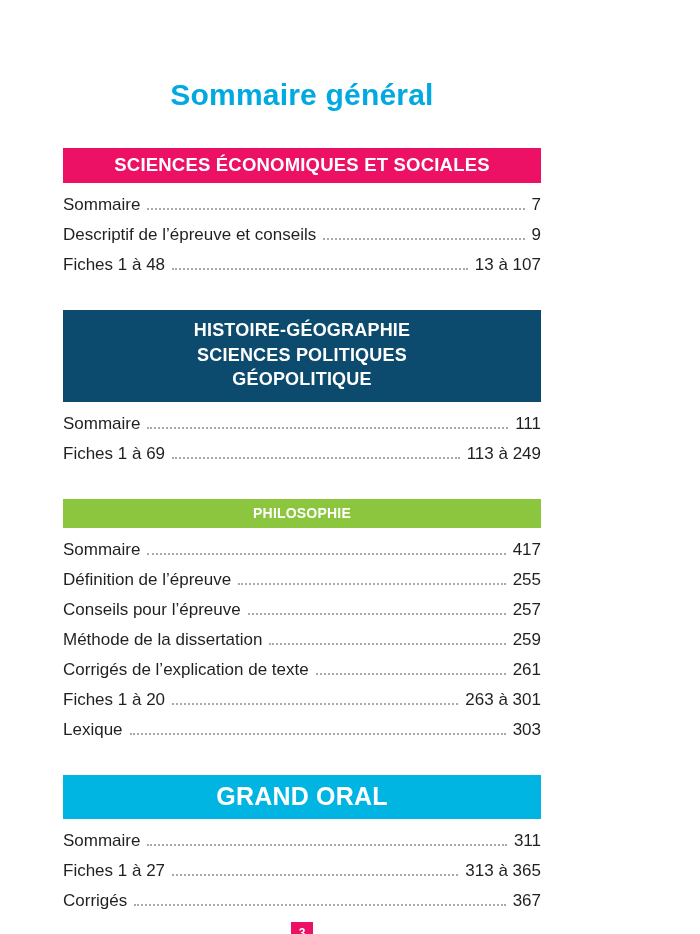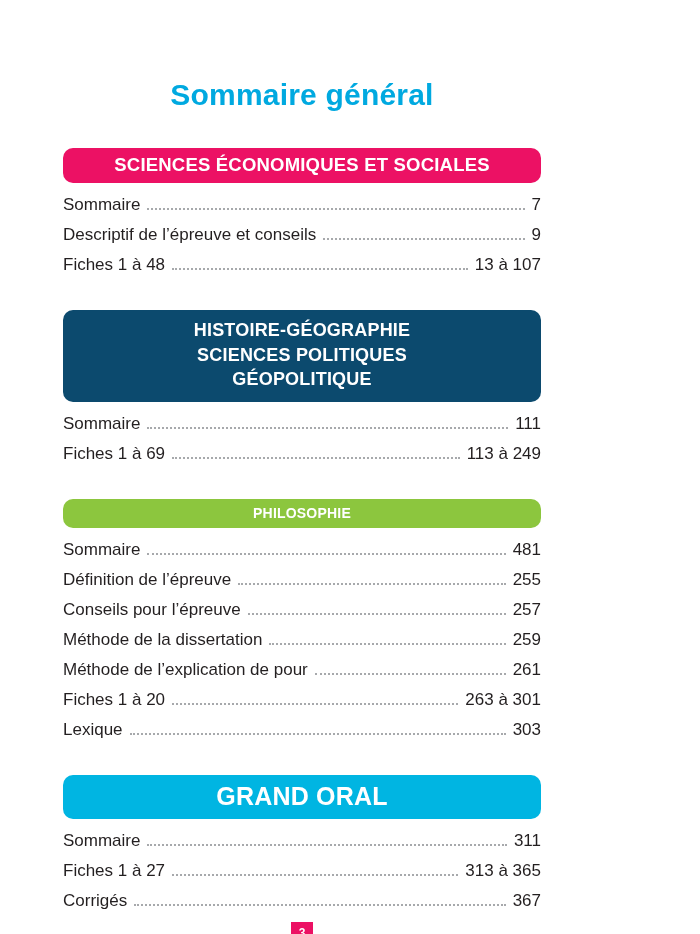--- a/index.html
+++ b/index.html
@@ -41,21 +41,20 @@
   }
   .section-header {
     color: #ffffff;
     font-weight: bold;
     text-align: center;
     font-size: 18.5px;
     line-height: 1.32;
     padding: 5px 6px 6px 6px;
     box-sizing: border-box;
     letter-spacing: 0.2px;
-    border-radius: 10px;
   }
   .sec-ses .section-header {
     background: #ec1164;
     font-size: 18.5px;
   }
   .sec-hggsp .section-header {
     background: #0c4a6e;
     font-size: 18px;
     padding: 8px 6px 10px 6px;
     line-height: 1.36;
@@ -169,39 +168,39 @@
     <div class="gap-lg"></div>
 
     <div class="section sec-philo">
       <div class="section-header">
         <span class="hdr-line">PHILOSOPHIE</span>
       </div>
       <div class="entries">
         <div class="entry">
           <span class="label">Sommaire</span>
           <span class="dots"></span>
-          <span class="page-num">481</span>
+          <span class="page-num">417</span>
         </div>
         <div class="entry">
           <span class="label">Définition de l’épreuve</span>
           <span class="dots"></span>
           <span class="page-num">255</span>
         </div>
         <div class="entry">
           <span class="label">Conseils pour l’épreuve</span>
           <span class="dots"></span>
           <span class="page-num">257</span>
         </div>
         <div class="entry">
           <span class="label">Méthode de la dissertation</span>
           <span class="dots"></span>
           <span class="page-num">259</span>
         </div>
         <div class="entry">
-          <span class="label">Méthode de l’explication de pour</span>
+          <span class="label">Corrigés de l’explication de texte</span>
           <span class="dots"></span>
           <span class="page-num">261</span>
         </div>
         <div class="entry">
           <span class="label">Fiches 1 à 20</span>
           <span class="dots"></span>
           <span class="page-num">263 à 301</span>
         </div>
         <div class="entry">
           <span class="label">Lexique</span>

